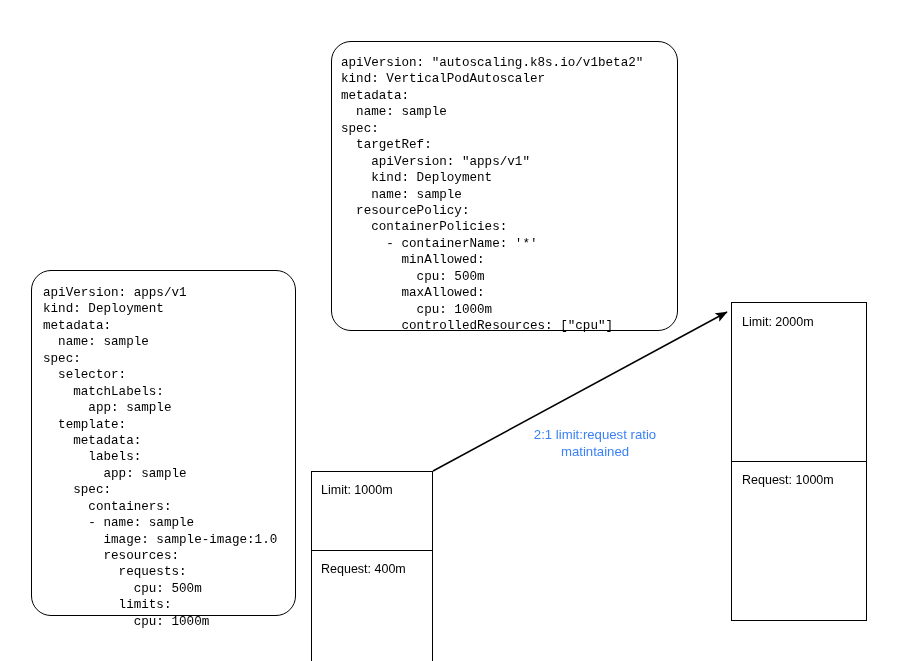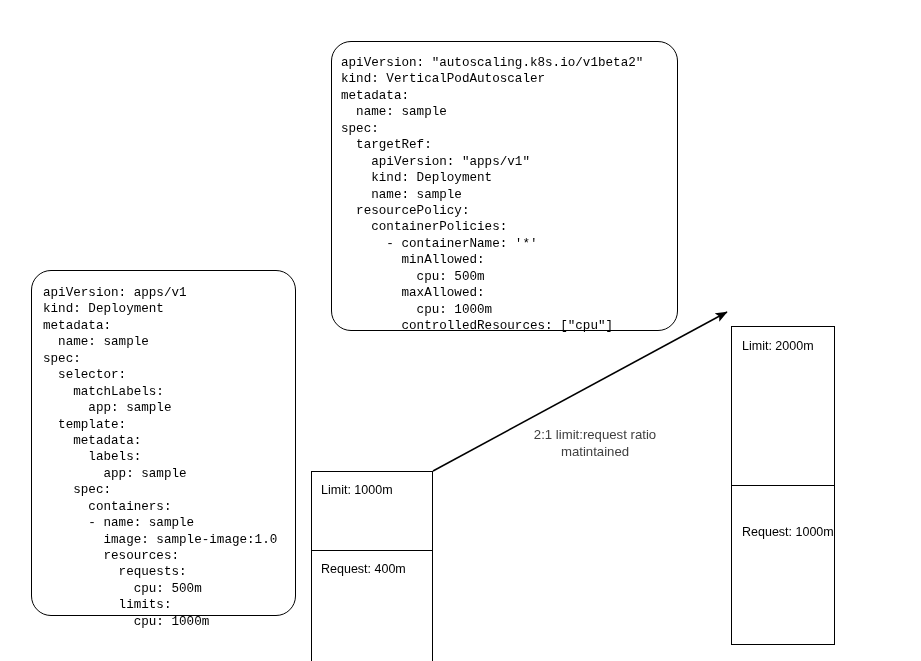--- a/index.html
+++ b/index.html
@@ -90,46 +90,46 @@
     white-space: nowrap;
   }
 
   #bar-before { left: 311px; top: 471px; width: 122px; height: 199px; }
   #bar-before .seg-limit   { top: 0px;  height: 79px; }
   #bar-before .seg-request { top: 79px; height: 78px; }
   #bar-before .bar-label   { left: 9px; }
   #bar-before .lbl-limit   { top: 11px; }
   #bar-before .lbl-request { top: 90px; }
 
-  #bar-after { left: 731px; top: 326px; width: 104px; height: 319px; }
+  #bar-after { left: 731px; top: 302px; width: 136px; height: 319px; }
   #bar-after .seg-limit   { top: 0px;   height: 159px; }
   #bar-after .seg-request { top: 159px; height: 158px; }
   #bar-after .bar-label   { left: 10px; }
   #bar-after .lbl-limit   { top: 12px; }
-  #bar-after .lbl-request { top: 170px; margin-top: 28px; }
+  #bar-after .lbl-request { top: 170px; }
 
   
   #arrow-svg {
     position: absolute;
     left: 0;
     top: 0;
     width: 921px;
     height: 661px;
     pointer-events: none;
   }
   #ratio-note {
     position: absolute;
     left: 500px;
     top: 426px;
     width: 190px;
     text-align: center;
     font-family: "Liberation Sans", sans-serif;
     font-size: 13.2px;
     line-height: 17px;
-    color: #404040;
+    color: #3b82f6;
   }
   #ratio-note span { display: block; }
 </style>
 </head>
 <body>
 
 <div id="canvas">
 
   <div class="yaml-card" id="vpa-card">
     <div class="yaml-body" id="vpa-body"><span class="yaml-line">apiVersion: "autoscaling.k8s.io/v1beta2"</span><span class="yaml-line">kind: VerticalPodAutoscaler</span><span class="yaml-line">metadata:</span><span class="yaml-line">  name: sample</span><span class="yaml-line">spec:</span><span class="yaml-line">  targetRef:</span><span class="yaml-line">    apiVersion: "apps/v1"</span><span class="yaml-line">    kind: Deployment</span><span class="yaml-line">    name: sample</span><span class="yaml-line">  resourcePolicy:</span><span class="yaml-line">    containerPolicies:</span><span class="yaml-line">      - containerName: '*'</span><span class="yaml-line b">        minAllowed:</span><span class="yaml-line b">          cpu: 500m</span><span class="yaml-line b">        maxAllowed:</span><span class="yaml-line b">          cpu: 1000m</span><span class="yaml-line">        controlledResources: ["cpu"]</span></div>

